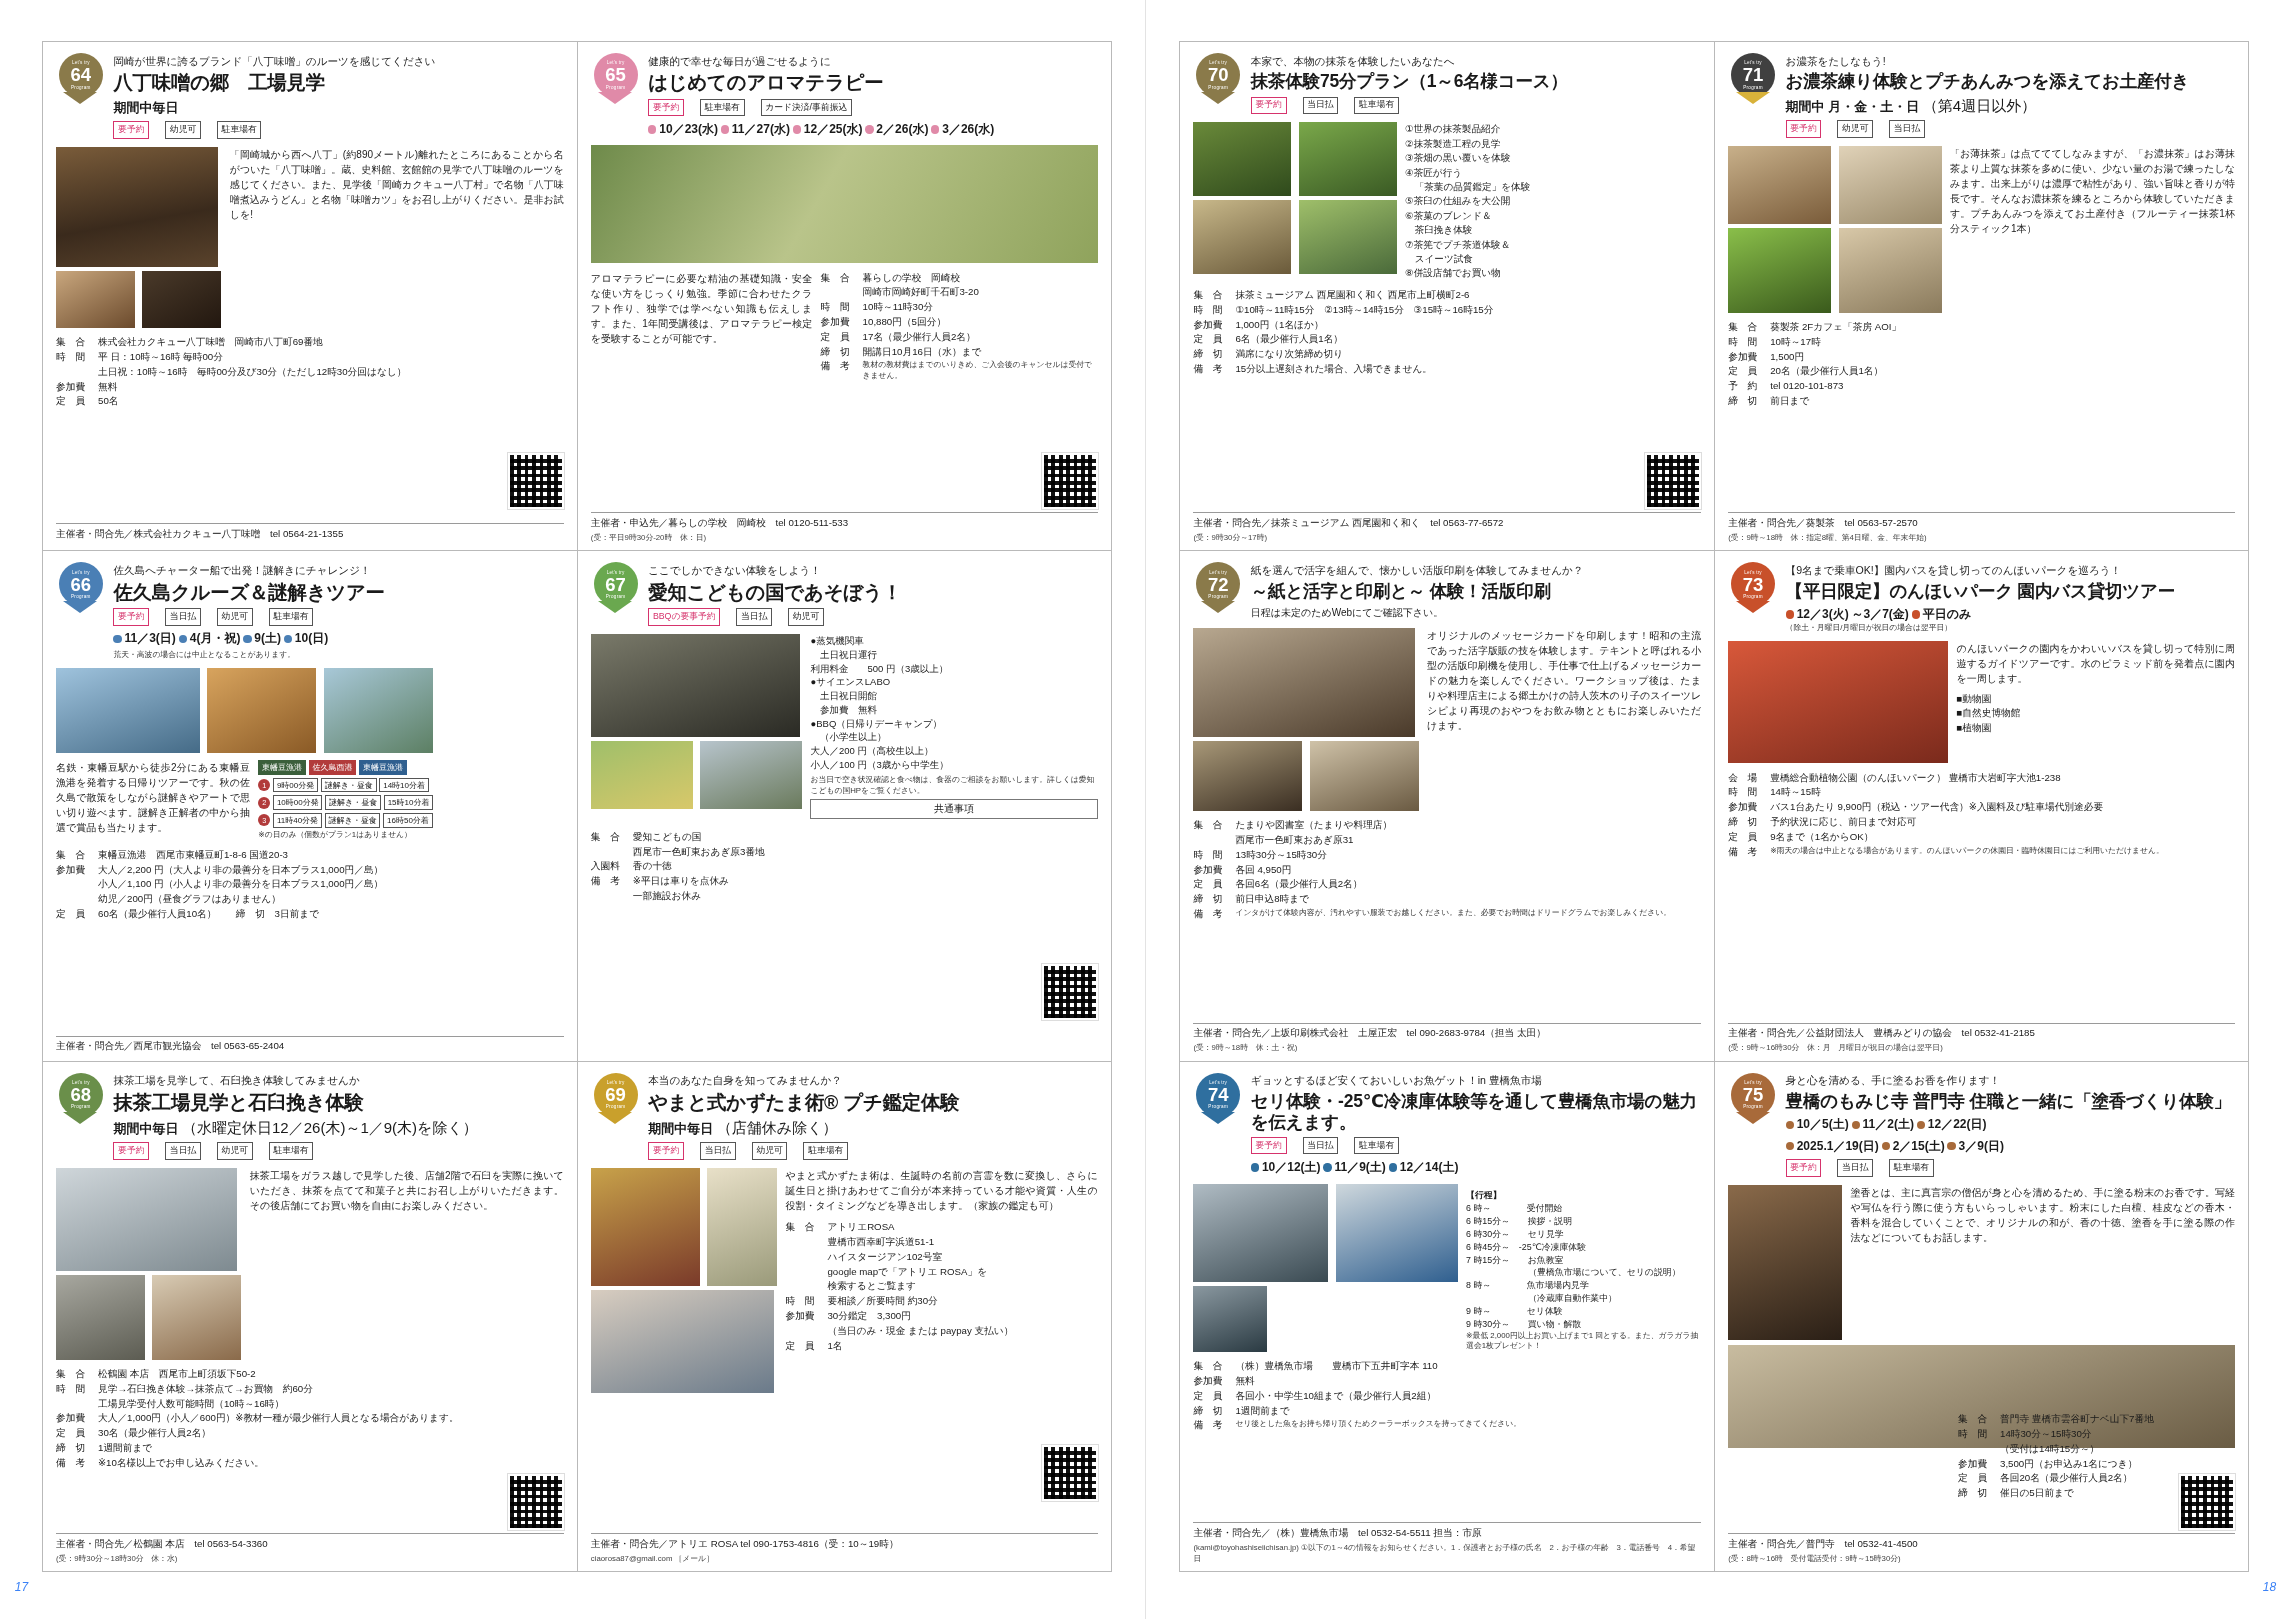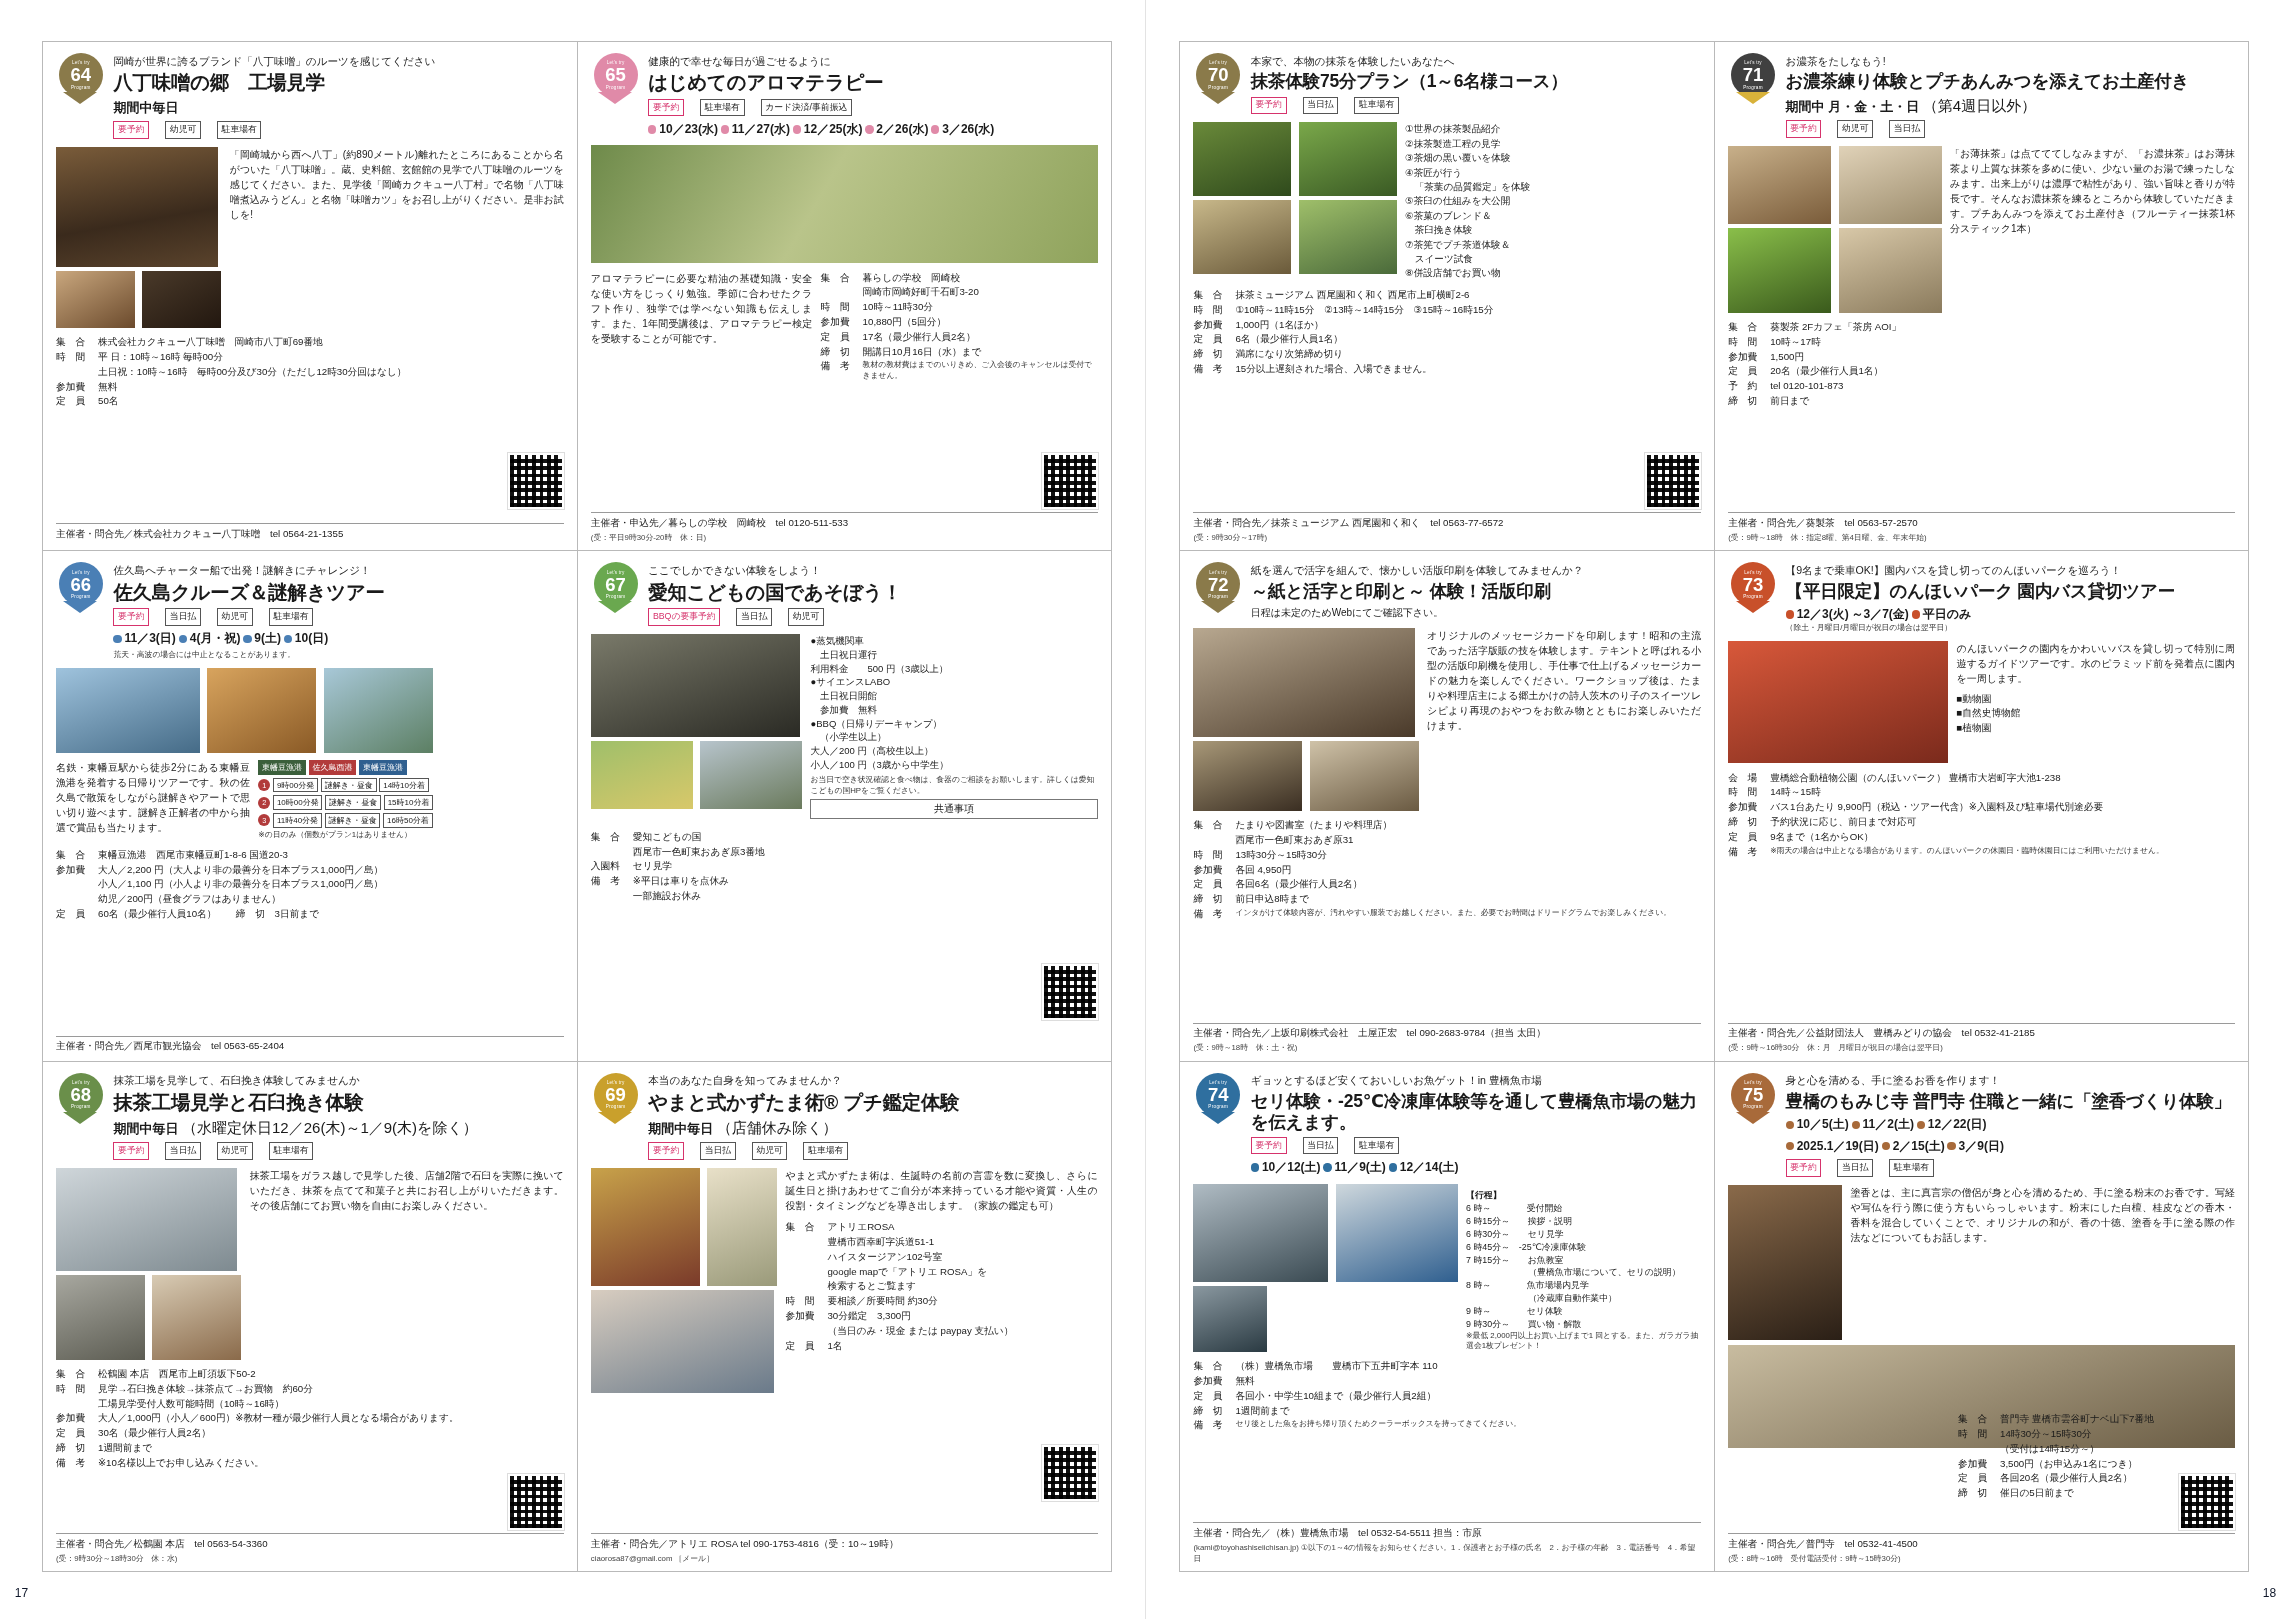--- a/index.html
+++ b/index.html
@@ -38,21 +38,21 @@
   .meta{margin-top:7.4px;font-size:9.7px;}
   .meta table{border-collapse:collapse;}
   .meta td{vertical-align:top;padding:0.9px 0;}
   .meta td.k{width:42px;color:#111;white-space:nowrap;}
   .foot{position:absolute;left:13px;right:13px;bottom:7.4px;border-top:0.9px solid #9a9a9a;padding-top:3.7px;font-size:9.7px;}
   .foot .sub{font-size:7.8px;color:#444;margin-top:1.8px;}
   .qr{width:52px;height:52px;background:
       repeating-linear-gradient(0deg,#111 0 3.7px,#fff 3.7px 7.4px),
       repeating-linear-gradient(90deg,#111 0 3.7px,rgba(255,255,255,0) 3.7px 7.4px);
       background-blend-mode:multiply;border:2.8px solid #fff;outline:0.9px solid #ddd;}
-  .pgno{position:absolute;bottom:20px;font-size:12px;color:#0f172a;}
+  .pgno{position:absolute;bottom:26px;font-size:12px;color:#3b82f6;font-style:italic;}
   .fold{width:1.8px;background:#e3e3e3;}
   .boxed{border:0.9px solid #777;text-align:center;font-size:10px;padding:1.8px 0;margin:3.7px 0;}
   .pricebox{font-size:9.5px;line-height:1.45;}
   .sched{font-size:8.9px;line-height:1.45;}
   .list{font-size:9.6px;line-height:1.5;}
   .routes{display:flex;flex-direction:column;gap:2.8px;font-size:8px;}
   .routerow{display:flex;align-items:center;gap:2.8px;}
   .chip{border:0.9px solid #555;padding:0.9px 2.8px;background:#fff;white-space:nowrap;}
   .chip.dark{background:#3b5f3b;color:#fff;border-color:#3b5f3b;}
   .chip.red{background:#b23b3b;color:#fff;border-color:#b23b3b;}
@@ -361,21 +361,21 @@
                   <tr>
                     <td class="k">集　合</td>
                     <td>愛知こどもの国</td>
                   </tr>
               <tr>
                     <td class="k"></td>
                     <td>西尾市一色町東おあぎ原3番地</td>
                   </tr>
               <tr>
                     <td class="k">入園料</td>
-                    <td>セリ見学</td>
+                    <td>香の十徳</td>
                   </tr>
               <tr>
                     <td class="k">備　考</td>
                     <td>※平日は車りを点休み</td>
                   </tr>
               <tr>
                     <td class="k"></td>
                     <td>一部施設お休み</td>
                   </tr>
             </tbody>

